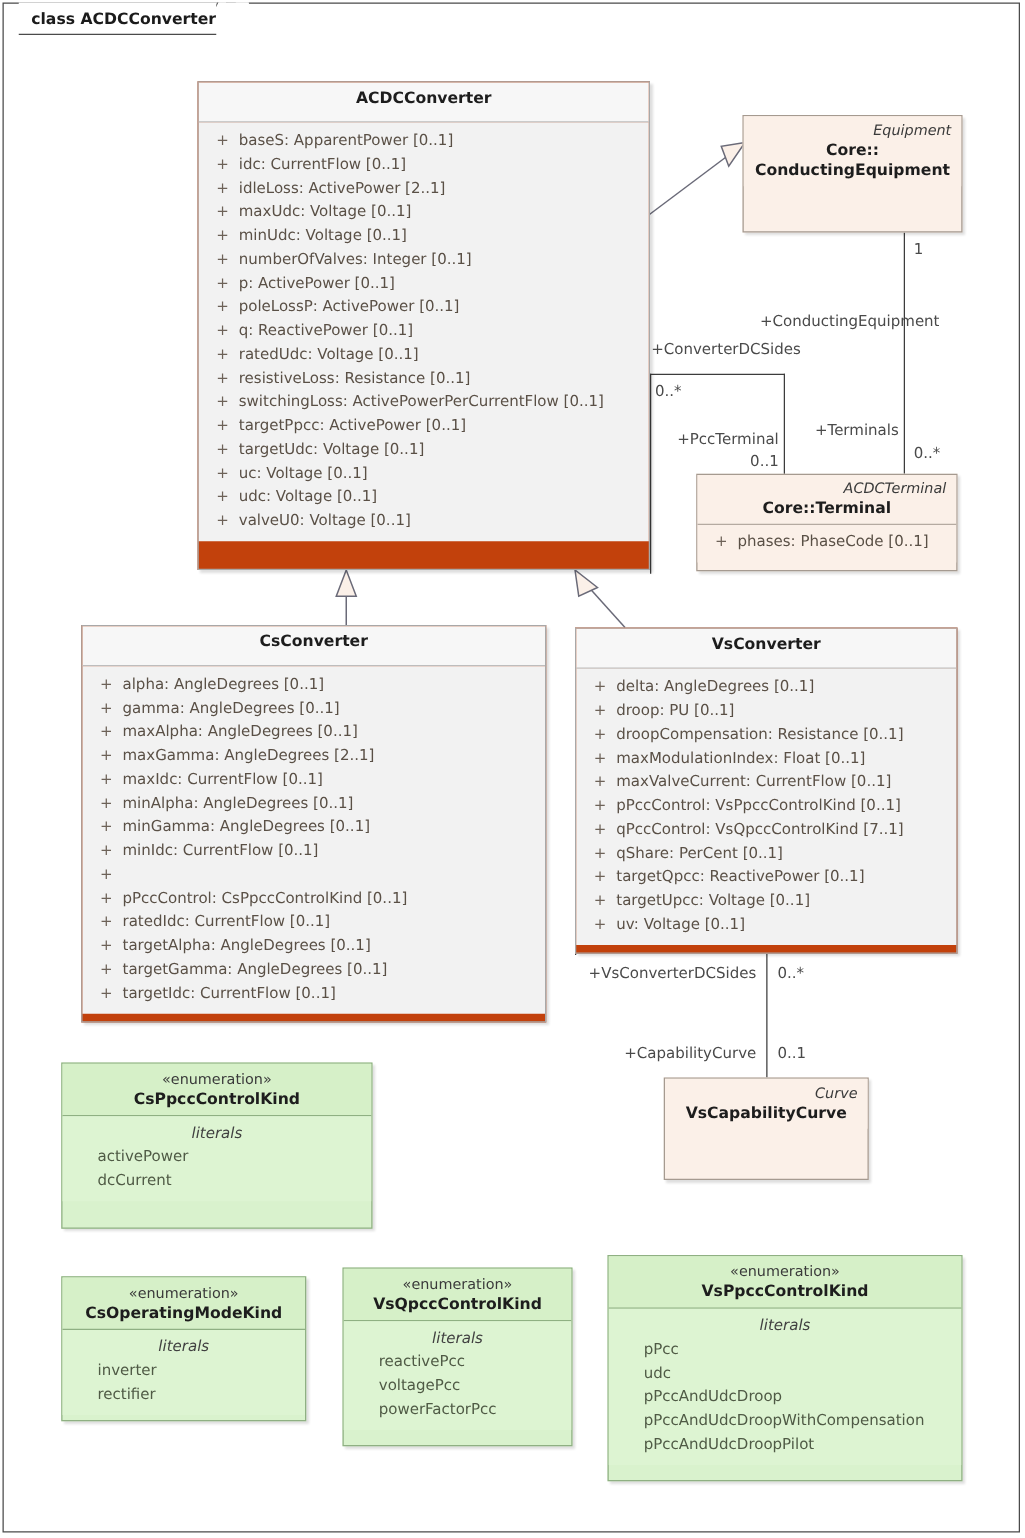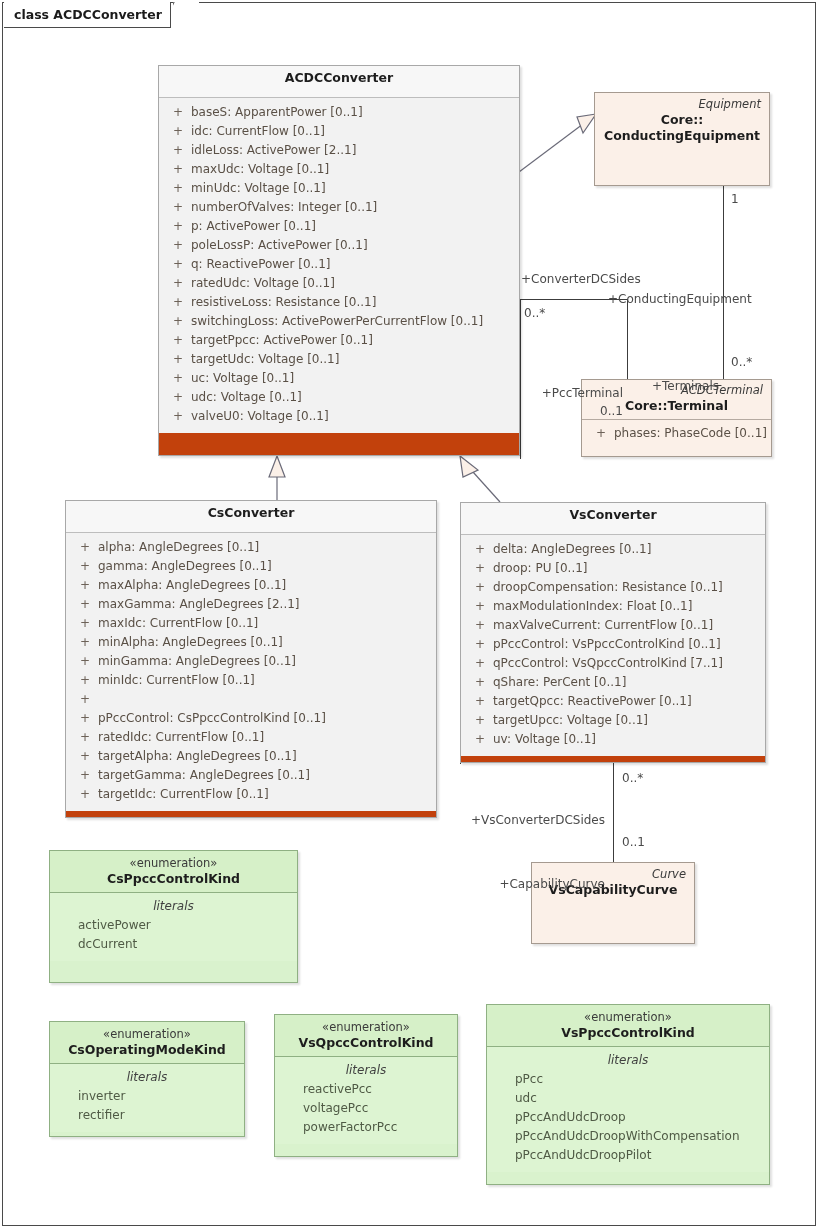--- a/index.html
+++ b/index.html
@@ -18,21 +18,21 @@
   
   #frame{
     position:absolute;
     left:2px; top:2px;
     width:814px; height:1224px;
     border:1px solid #4a4a4a;
     box-sizing:border-box;
   }
   #frame-tab{
     position:absolute;
-    left:4px; top:2px;
+    left:15px; top:2px;
     height:26px;
     box-sizing:border-box;
     display:flex;
     align-items:center;
     padding:0 8px 0 10px;
     background:#ffffff;
     border:1px solid #4a4a4a;
     border-top:none;
     border-left:none;
     font-size:12.5px;
@@ -144,21 +144,21 @@
   .lnv{ width:1px;}
   .lnh{ height:1px;}
 
   .elabel{
     position:absolute;
     font-size:12px;
     color:#4a4a4a;
     white-space:nowrap;
     line-height:14px;
   }
-  .elabel.r{ text-align:right;margin-top:42px;}
+  .elabel.r{ text-align:right;}
 
   svg.ov{
     position:absolute;
     left:0; top:0;
     width:820px; height:1230px;
     pointer-events:none;
     overflow:visible;
   }
 </style>
 </head>
@@ -270,21 +270,21 @@
   </div>
 
   <div class="box beige" style="left:594px; top:92px; width:176px; height:94px;">
     <div class="hdr nodiv" style="padding-top:4px;">
       <span class="stereo italic">Equipment</span>
       <span class="cname">Core::</span>
       <span class="cname">ConductingEquipment</span>
     </div>
   </div>
 
-  <div class="box beige" style="left:581px; top:379px; width:191px; height:78px;">
+  <div class="box beige" style="left:557px; top:379px; width:209px; height:78px;">
     <div class="hdr" style="padding-top:3px;">
       <span class="stereo italic">ACDCTerminal</span>
       <span class="cname">Core::Terminal</span>
     </div>
     <div class="body" style="padding-top:4px;">
       <div class="attr">
           <span class="vis">+</span>
           <span>phases: PhaseCode [0..1]</span>
         </div>
     </div>

